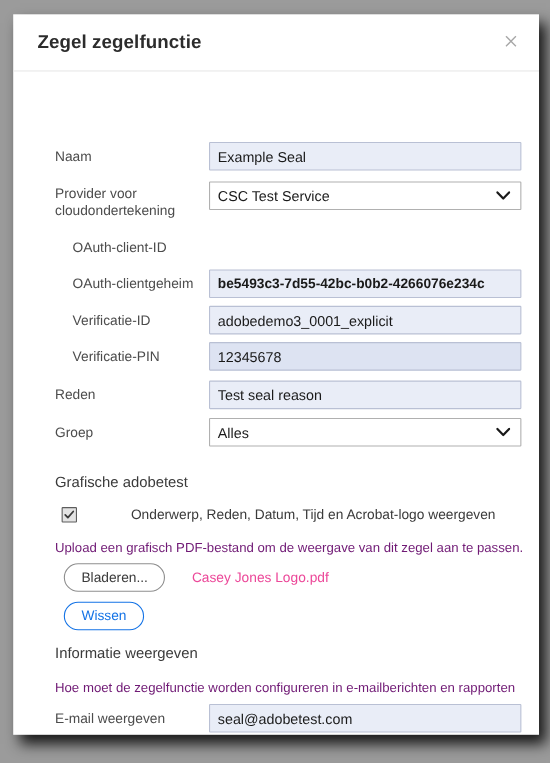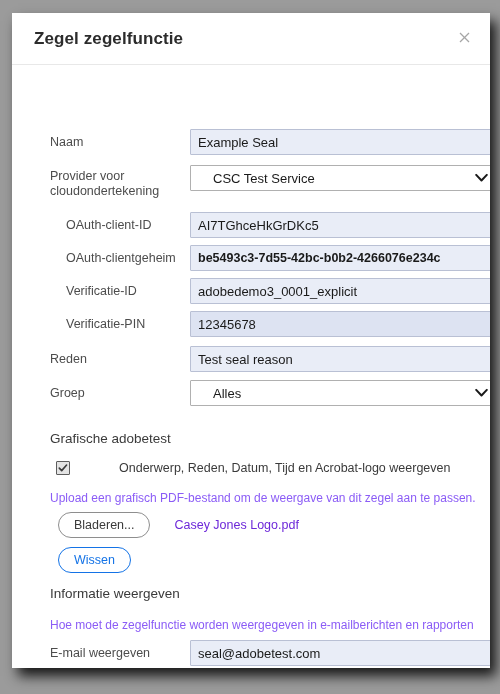--- a/index.html
+++ b/index.html
@@ -91,21 +91,21 @@
     color: #4c4c4c;
     line-height: 15px;
     white-space: nowrap;
   }
   .lbl.indent { left: 54px; }
   .lbl.normal { left: 38px; }
 
   .ctl {
     position: absolute;
     left: 178px;
-    width: 308px;
+    width: 284px;
     height: 26px;
     box-sizing: border-box;
   }
 
   input.text-field {
     width: 100%;
     height: 26px;
     box-sizing: border-box;
     background: #e9edf7;
     border: 1px solid #b9c0d4;
@@ -122,21 +122,21 @@
     width: 100%;
     height: 26px;
     box-sizing: border-box;
     background: #ffffff;
     border: 1px solid #b0b0b0;
     border-radius: 1px;
     font-size: 13px;
     color: #1a1a1a;
     display: flex;
     align-items: center;
-    padding: 0 22px;
+    padding: 0 7px;
     cursor: pointer;
     user-select: none;
   }
   .select-field .chev {
     position: absolute;
     right: 9px;
     top: 50%;
     transform: translateY(-50%);
     display: block;
     line-height: 0;
@@ -147,21 +147,21 @@
     position: absolute;
     left: 38px;
     font-size: 13.5px;
     color: #3a3a3a;
     white-space: nowrap;
   }
   .helper {
     position: absolute;
     left: 38px;
     font-size: 12px;
-    color: #8b5cf6;
+    color: #701a75;
     white-space: nowrap;
   }
 
   
   .check-row {
     position: absolute;
     left: 44px;
     display: flex;
     align-items: center;
     gap: 9px;
@@ -210,21 +210,21 @@
 
   .browse-row {
     position: absolute;
     left: 46px;
     display: flex;
     align-items: center;
     gap: 24px;
   }
   .file-name {
     font-size: 12.5px;
-    color: #6d28d9;
+    color: #ec4899;
     white-space: nowrap;
   }
   .clear-row {
     position: absolute;
     left: 46px;
   }
 </style>
 </head>
 <body>
 
@@ -263,23 +263,20 @@
               <svg width="13" height="9" viewBox="0 0 13 9">
                   <path d="M1.2 1.4 L6.5 7 L11.8 1.4" fill="none" stroke="#1a1a1a" stroke-width="2" stroke-linecap="round" stroke-linejoin="round"></path>
                 </svg>
             </span>
           </div>
         </div>
       </div>
 
       <div class="row" style="top:147px">
         <div class="lbl indent" style="top:6px">OAuth-client-ID</div>
-        <div class="ctl">
-          <input class="text-field" type="text" value="AI7TGhceHkGrDKc5" style="">
-        </div>
       </div>
 
       <div class="row" style="top:180px">
         <div class="lbl indent" style="top:6px">OAuth-clientgeheim</div>
         <div class="ctl">
           <input class="text-field" type="text" style="font-weight: bold; font-size: 12.5px;" value="be5493c3-7d55-42bc-b0b2-4266076e234c">
         </div>
       </div>
 
       <div class="row" style="top:213px">
@@ -334,21 +331,21 @@
         <span class="pill neutral">Bladeren...</span>
         <span class="file-name">Casey Jones Logo.pdf</span>
       </div>
 
       <div class="clear-row" style="top:482px">
         <span class="pill accent-outline">Wissen</span>
       </div>
 
       <div class="section-head" style="top:521px">Informatie weergeven</div>
 
-      <div class="helper" style="top:553px">Hoe moet de zegelfunctie worden weergegeven in e-mailberichten en rapporten</div>
+      <div class="helper" style="top:553px">Hoe moet de zegelfunctie worden configureren in e-mailberichten en rapporten</div>
 
       <div class="row" style="top:575px">
         <div class="lbl normal" style="top:6px">E-mail weergeven</div>
         <div class="ctl">
           <input class="text-field" type="text" value="seal@adobetest.com" style="">
         </div>
       </div>
 
     </div>
   </div>

